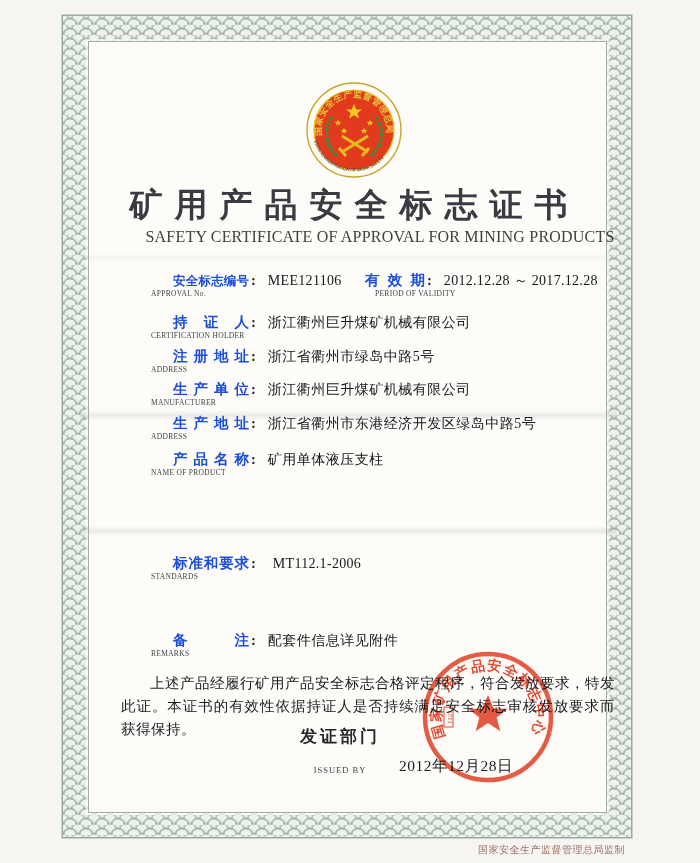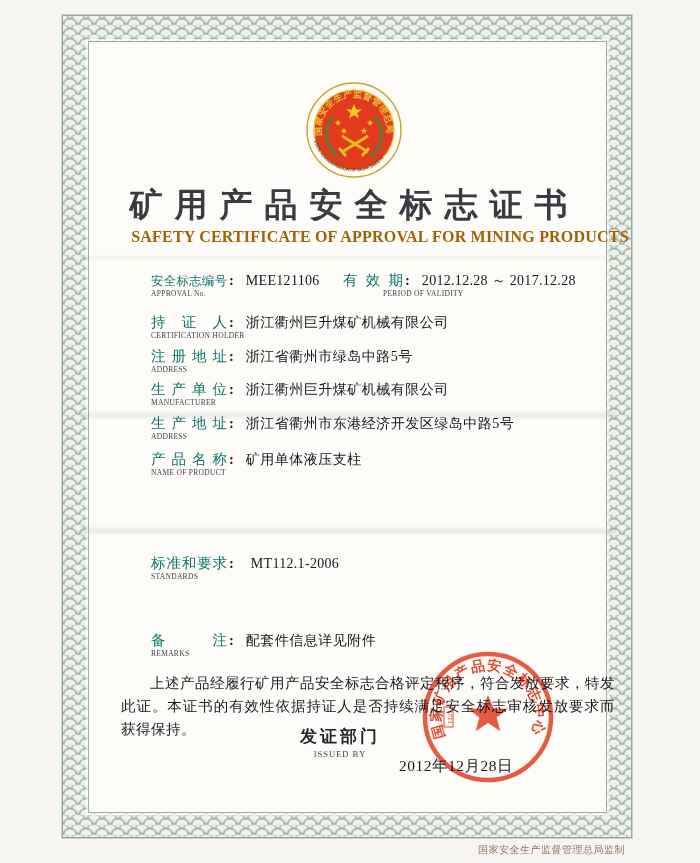--- a/index.html
+++ b/index.html
@@ -34,50 +34,50 @@
   
   .emblem{position:absolute; left:306px; top:82px; width:96px; height:96px;}
   
   .title-cn{
     position:absolute; left:90px; top:183px; width:517px;
     text-align:center; font-size:33px; font-weight:bold; color:#3a3a42;
     letter-spacing:12px; text-indent:12px; white-space:nowrap;
   }
   .title-en{
     position:absolute; left:90px; top:228px; width:580px;
-    text-align:center; font-size:16px; font-weight:bold; color:#a16207;
+    text-align:center; font-size:16px; font-weight:normal; color:#404040;
     letter-spacing:.2px; white-space:nowrap;
   }
   
   .row{position:absolute; left:151px; white-space:nowrap;}
   .lab{
-    display:inline-block; width:76px; font-size:14.5px; font-weight:normal;
-    color:#0f766e; text-align:justify; text-align-last:justify; vertical-align:baseline;
+    display:inline-block; width:76px; font-size:14.5px; font-weight:bold;
+    color:#1d4ed8; text-align:justify; text-align-last:justify; vertical-align:baseline;margin-left:22px;
   }
   .lab.tight{font-size:12.5px;}
   .colon{font-size:14.5px; font-weight:bold; color:#222228; margin-left:2px;}
   .val{font-size:14px; color:#17171d; margin-left:8px; letter-spacing:.5px;}
   .val.mono{letter-spacing:.3px;}
   .sub{
     position:absolute; left:0; top:18px;
     font-size:7.5px; letter-spacing:.3px; color:#3f3f47;
     font-family:"Liberation Serif","DejaVu Serif",serif; white-space:nowrap;
   }
   .vcol{position:absolute; left:192px; top:0; white-space:nowrap;}
   .vcol .lab{width:60px;}
-  .vcol .sub{left:8px;padding-left:32px;}
+  .vcol .sub{left:0;padding-left:32px;}
   
   .statement{
     position:absolute; left:121px; top:672px; width:494px;
     font-size:14.5px; line-height:1.6; color:#1c1c22;
     text-indent:2em; letter-spacing:.5px; text-align:justify;
   }
   .issued{position:absolute; left:270px; top:725px; width:140px; text-align:center;}
   .issued .dept{font-size:17px; font-weight:bold; letter-spacing:3px; color:#26262c;}
-  .issued .dept-en{font-size:8.5px; letter-spacing:1px; color:#3f3f47; margin-top:1px;}
+  .issued .dept-en{font-size:8.5px; letter-spacing:1px; color:#3f3f47; margin-top:17px;}
   .issue-date{position:absolute; left:399px; top:756px; font-size:15.5px; color:#1c1c22; letter-spacing:.5px;}
   
   .stamp{position:absolute; left:418px; top:647px; width:140px; height:140px;
          mix-blend-mode:multiply; opacity:.92; z-index:6;}
   
   .footer-note{
     position:absolute; left:478px; top:843px; font-size:10px;
     color:#9b7268; letter-spacing:.5px; white-space:nowrap;
   }
 </style>

